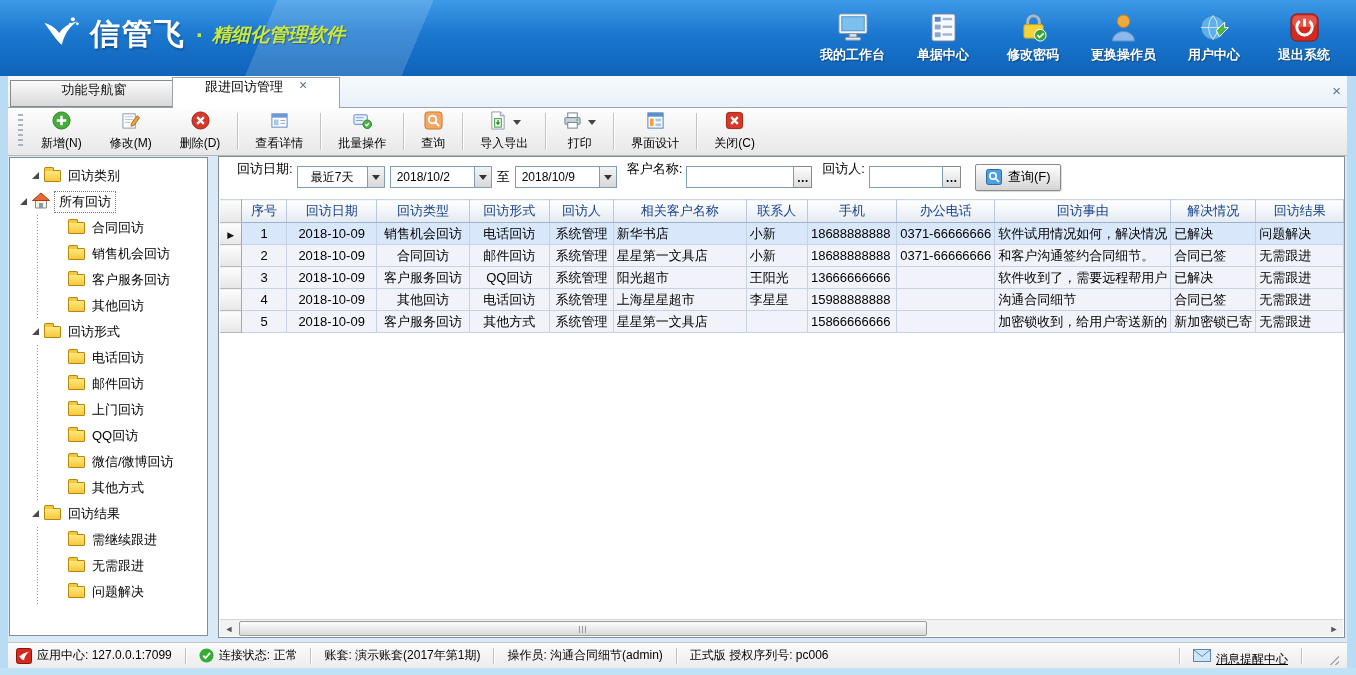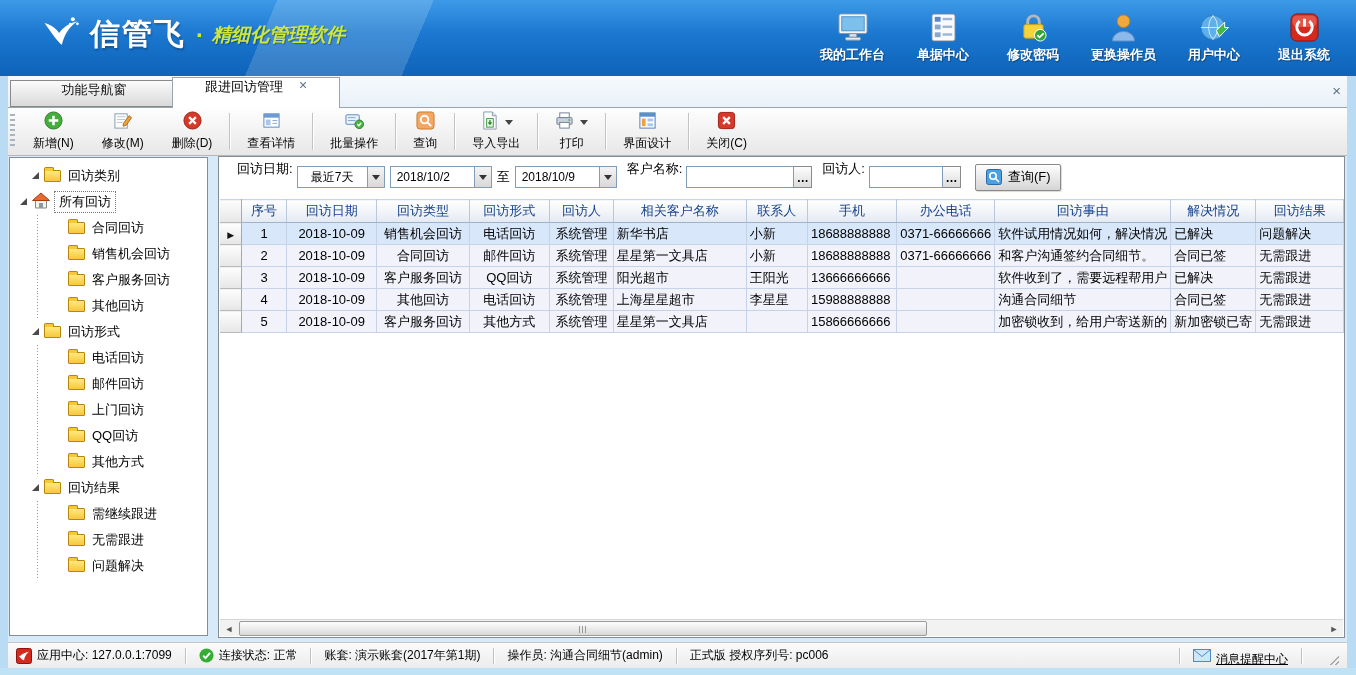--- a/index.html
+++ b/index.html
@@ -38,21 +38,21 @@
   .tab { position:absolute; top:4px; height:27px; display:flex; align-items:flex-start; justify-content:center;
     font-size:13px; cursor:pointer; }
   .tab-inactive { left:2px; width:168px; background:linear-gradient(180deg,#fbfbfb,#d9d9d9);
     border:1px solid #8a8a8a; color:#111; }
   .tab-active { left:164px; width:168px; top:1px; height:31px; background:#fff;
     border:1px solid #98a4b0; border-bottom:none; z-index:2; }
   .tab-close { margin-left:16px; color:#5d7389; font-size:14px; line-height:1; cursor:pointer; }
   .strip-close { position:absolute; right:6px; top:6px; color:#5d7389; font-size:15px; cursor:pointer; }
 
   
-  .toolbar { position:absolute; left:0; right:9px; top:108px; height:48px;
+  .toolbar { position:absolute; left:8px; right:9px; top:108px; height:48px;
     background:linear-gradient(180deg,#fefefe,#e7e7e7); border-bottom:1px solid #b7b7b7;
     display:flex; align-items:stretch; padding-left:10px; }
   .tb-grip { width:5px; margin:6px 4px 6px 0; background:repeating-linear-gradient(180deg,#aab4be 0 2px,transparent 2px 5px); }
   .tb-btn { display:flex; flex-direction:column; align-items:center; justify-content:center;
     padding:2px 13px; cursor:pointer; border:1px solid transparent; }
   .tb-top { display:flex; align-items:center; height:22px; }
   .tb-caret { width:0; height:0; border-left:4px solid transparent; border-right:4px solid transparent;
     border-top:5px solid #444; margin-left:6px; }
   .tb-label { margin-top:2px; white-space:nowrap; }
   .tb-sep { width:1px; background:#c3c3c3; margin:5px 3px; box-shadow:1px 0 0 #fff; }
@@ -399,20 +399,24 @@
           <span class="folder"></span>
           <span>邮件回访</span>
         </div>
         <div class="tree-row tree-lvl2 tree-dots">
           <span class="folder"></span>
           <span>上门回访</span>
         </div>
         <div class="tree-row tree-lvl2 tree-dots">
           <span class="folder"></span>
           <span>QQ回访</span>
+        </div>
+        <div class="tree-row tree-lvl2 tree-dots">
+          <span class="folder"></span>
+          <span>微信/微博回访</span>
         </div>
         <div class="tree-row tree-lvl2 tree-dots">
           <span class="folder"></span>
           <span>其他方式</span>
         </div>
         <div class="tree-row tree-lvl1">
           <span class="tw-arrow"></span>
           <span class="folder"></span>
           <span>回访结果</span>
         </div>

